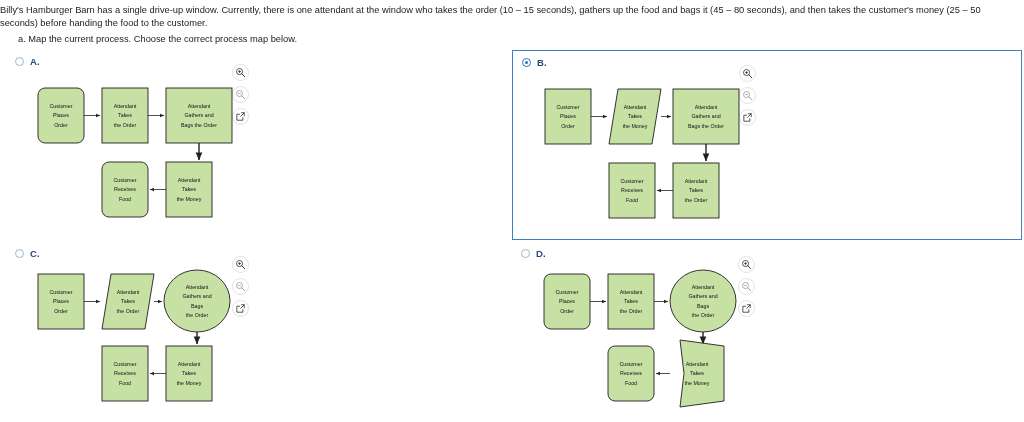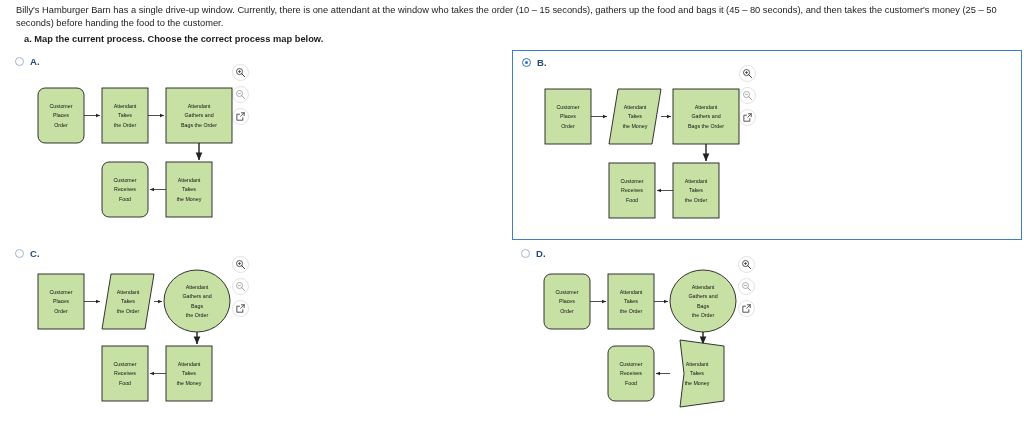--- a/index.html
+++ b/index.html
@@ -2,25 +2,25 @@
 <html><head>
 <meta charset="utf-8">
 <style>
   html,body{margin:0;padding:0;}
   body{
     width:1024px;height:422px;background:#ffffff;
     font-family:"Liberation Sans",sans-serif;
     color:#1a1a1a;overflow:hidden;position:relative;
   }
   .prompt{
-    position:absolute;left:16px;top:4px;width:1008px;
+    position:absolute;left:0;top:4px;width:1008px;
     font-size:9.3px;line-height:12.5px;color:#1b1b1b;
   }
   .subq{
-    position:absolute;left:24px;top:34px;font-size:9.3px;color:#1b1b1b;font-weight:bold;
+    position:absolute;left:18px;top:34px;font-size:9.3px;color:#1b1b1b;
   }
 
   
   .opt{position:absolute;box-sizing:border-box;}
   .opt.sel{border:1.4px solid #3f7ec4;background:#fff;}
   .opt-head{position:absolute;left:9px;top:6px;display:flex;align-items:center;gap:6px;}
   .radio{
     width:9px;height:9px;border-radius:50%;
     border:1.3px solid #9fb6d4;background:#fff;box-sizing:border-box;
     display:inline-block;position:relative;flex:0 0 auto;

